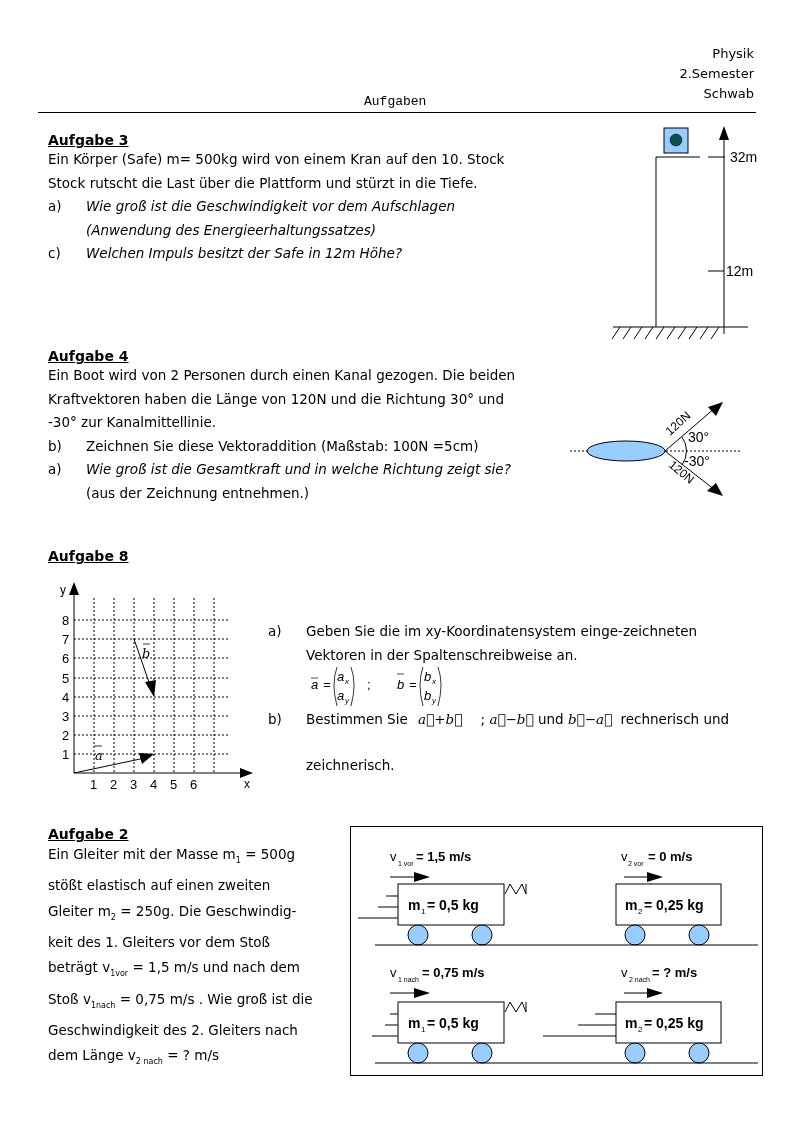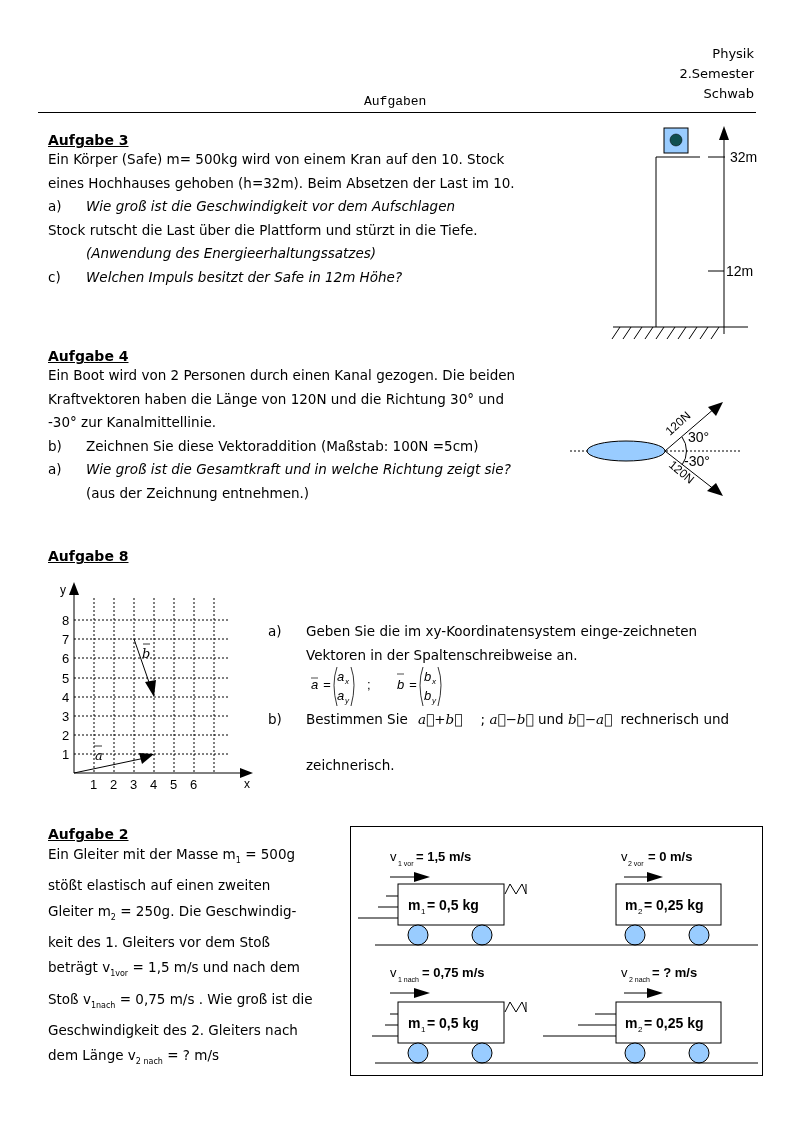--- a/index.html
+++ b/index.html
@@ -24,23 +24,22 @@
   <div>Physik</div>
   <div>2.Semester</div>
   <div>Schwab</div>
 </div>
 <div class="abs hdr" style="left:364px; top:92px; text-align:center;font-family:Liberation Mono, monospace;">Aufgaben</div>
 <div class="rule"></div>
 
 <div class="abs" style="left:48px; top:132px;">
   <div class="title">Aufgabe 3</div>
   <div class="txt">Ein Körper (Safe) m= 500kg wird von einem Kran auf den 10. Stock</div>
-  <div class="txt">eines Hochhauses gehoben (h=32m). Beim Absetzen der Last im 10.</div>
+  <div class="txt">Stock rutscht die Last über die Plattform und stürzt in die Tiefe.</div>
   <div class="txt"><span class="lbl">a)</span><span class="it">Wie groß ist die Geschwindigkeit vor dem Aufschlagen</span></div>
-  <div class="txt">Stock rutscht die Last über die Plattform und stürzt in die Tiefe.</div>
   <div class="txt ind it">(Anwendung des Energieerhaltungssatzes)</div>
   <div class="txt"><span class="lbl">c)</span><span class="it">Welchen Impuls besitzt der Safe in 12m Höhe?</span></div>
 </div>
 
 <svg class="abs" style="left:600px; top:120px;" width="180" height="230">
   <rect x="64" y="8" width="24" height="25" fill="#99ccff" stroke="#000" stroke-width="1"></rect>
   <circle cx="76" cy="20" r="6" fill="#0f4f4f" stroke="#000" stroke-width="0.5"></circle>
   <polyline points="56,207 56,37 100,37" fill="none" stroke="#000" stroke-width="1"></polyline>
   <line x1="108" y1="37" x2="125" y2="37" stroke="#000"></line>
   <line x1="124" y1="214" x2="124" y2="14" stroke="#000"></line>

